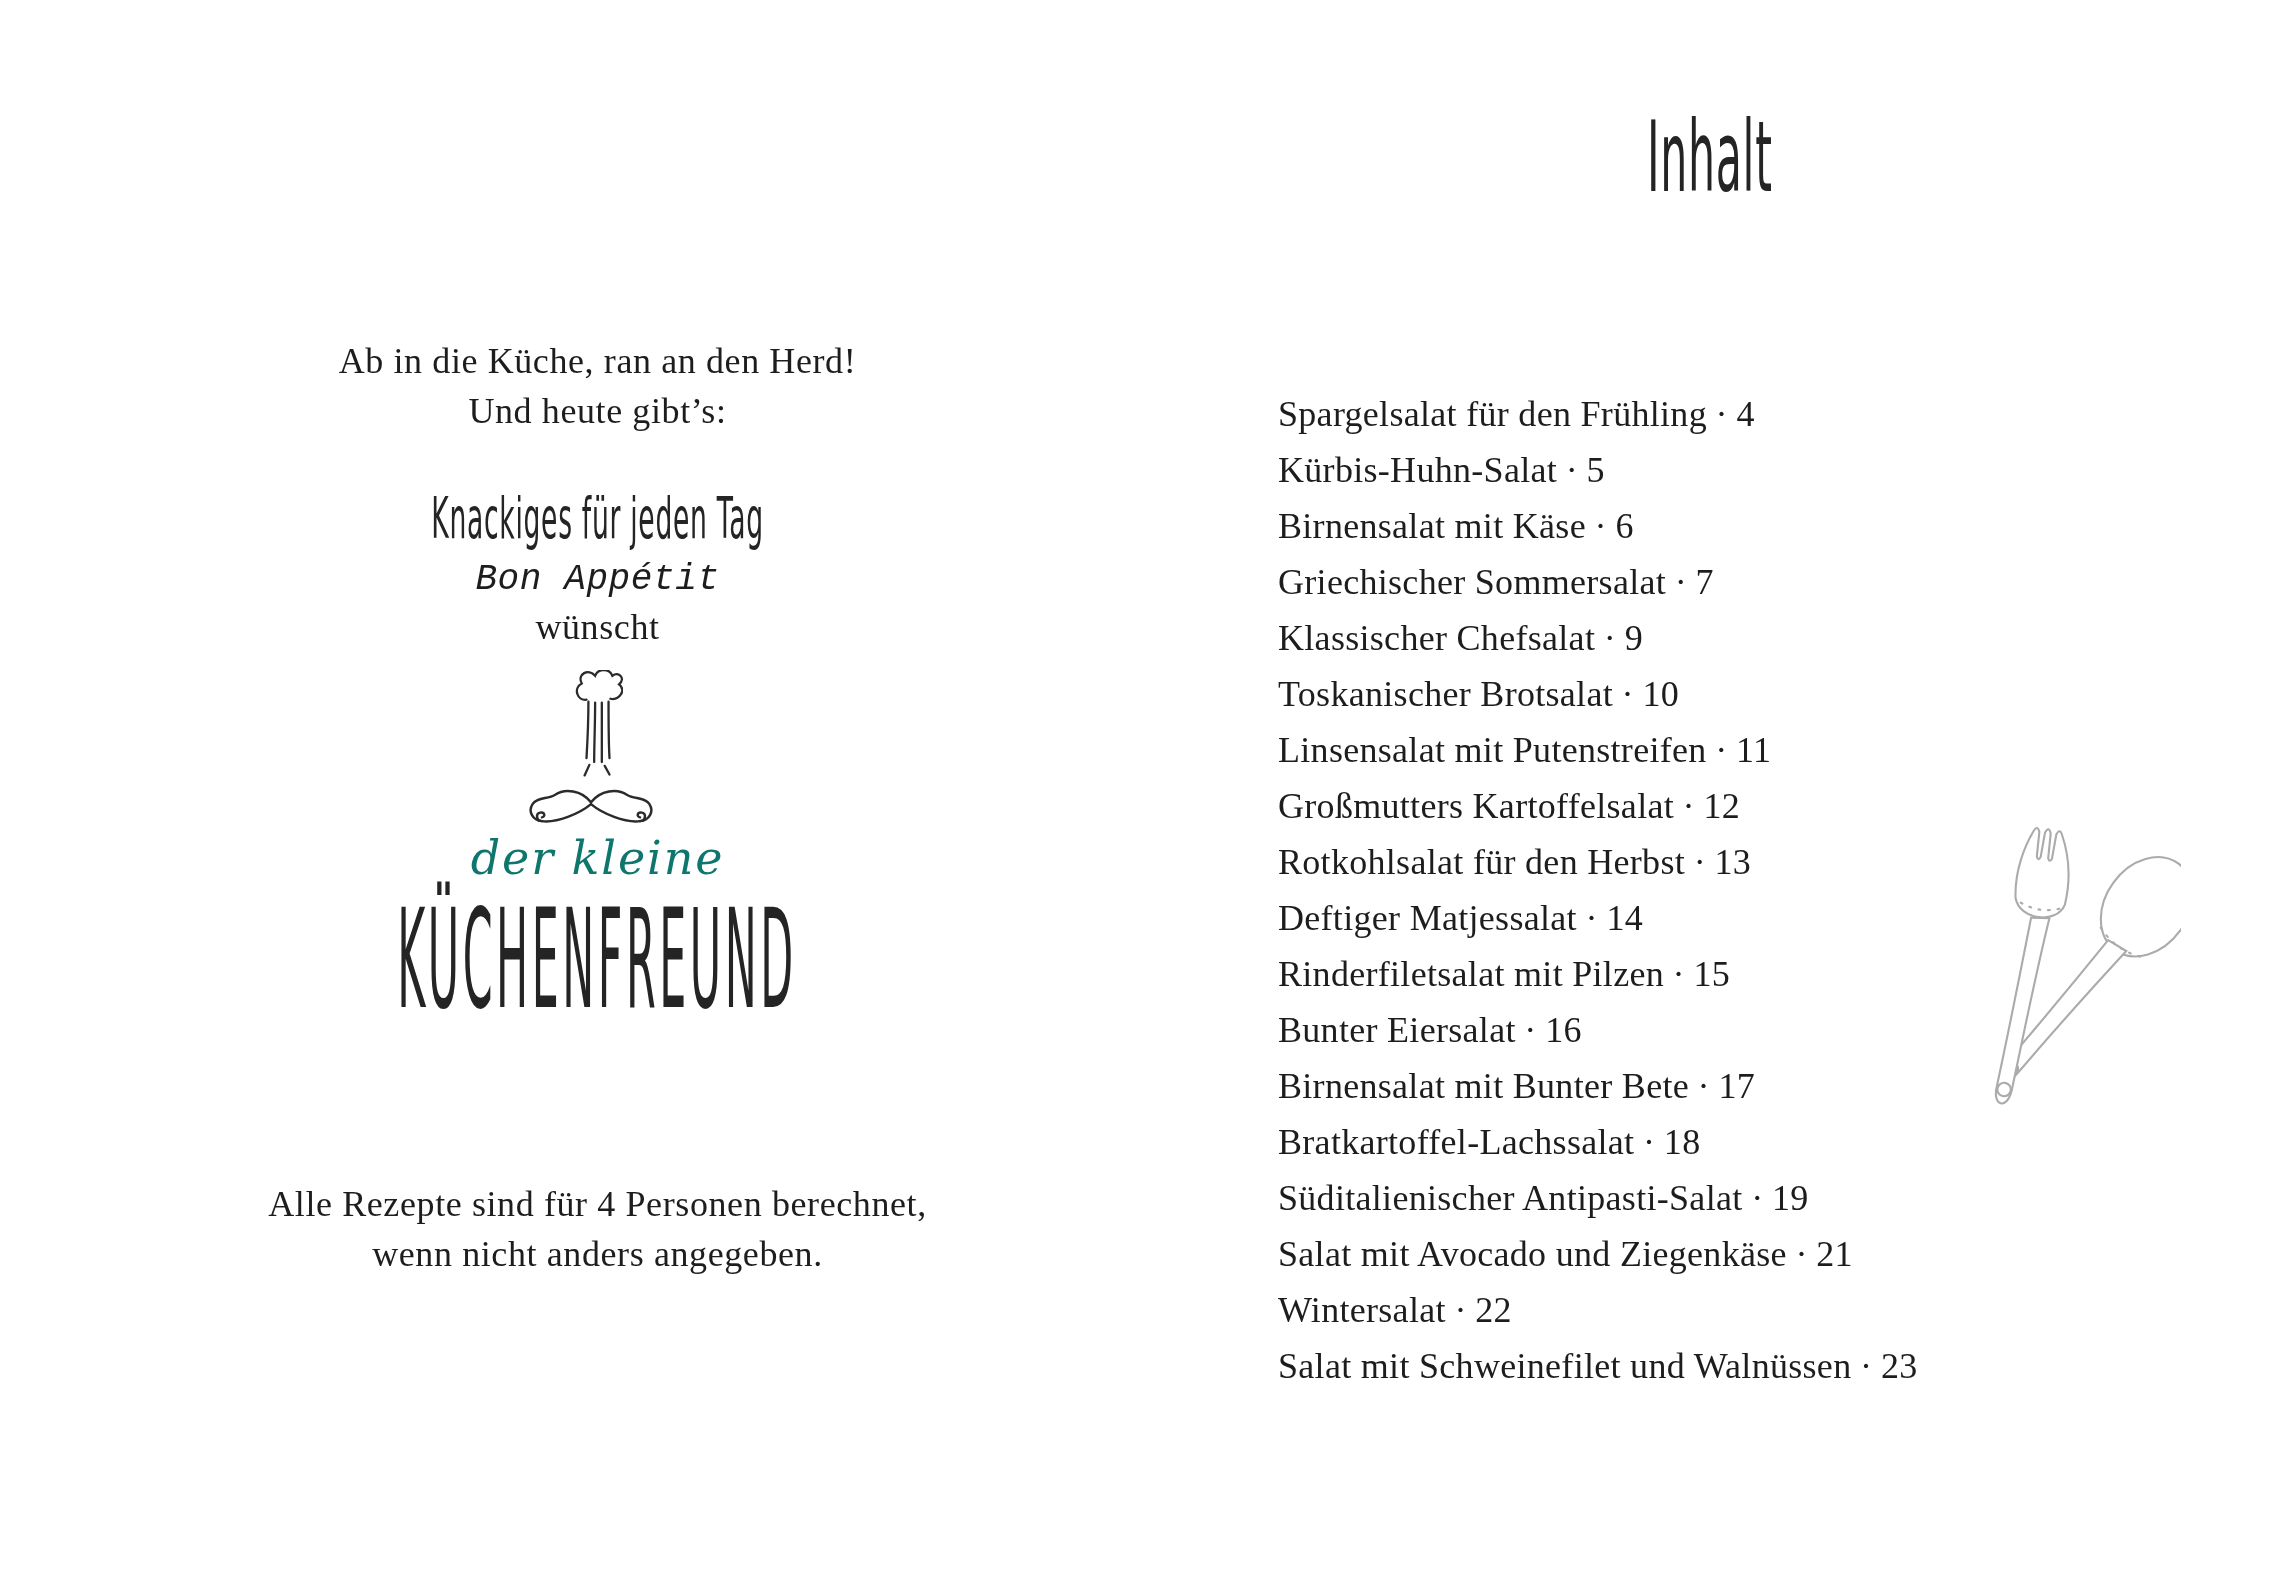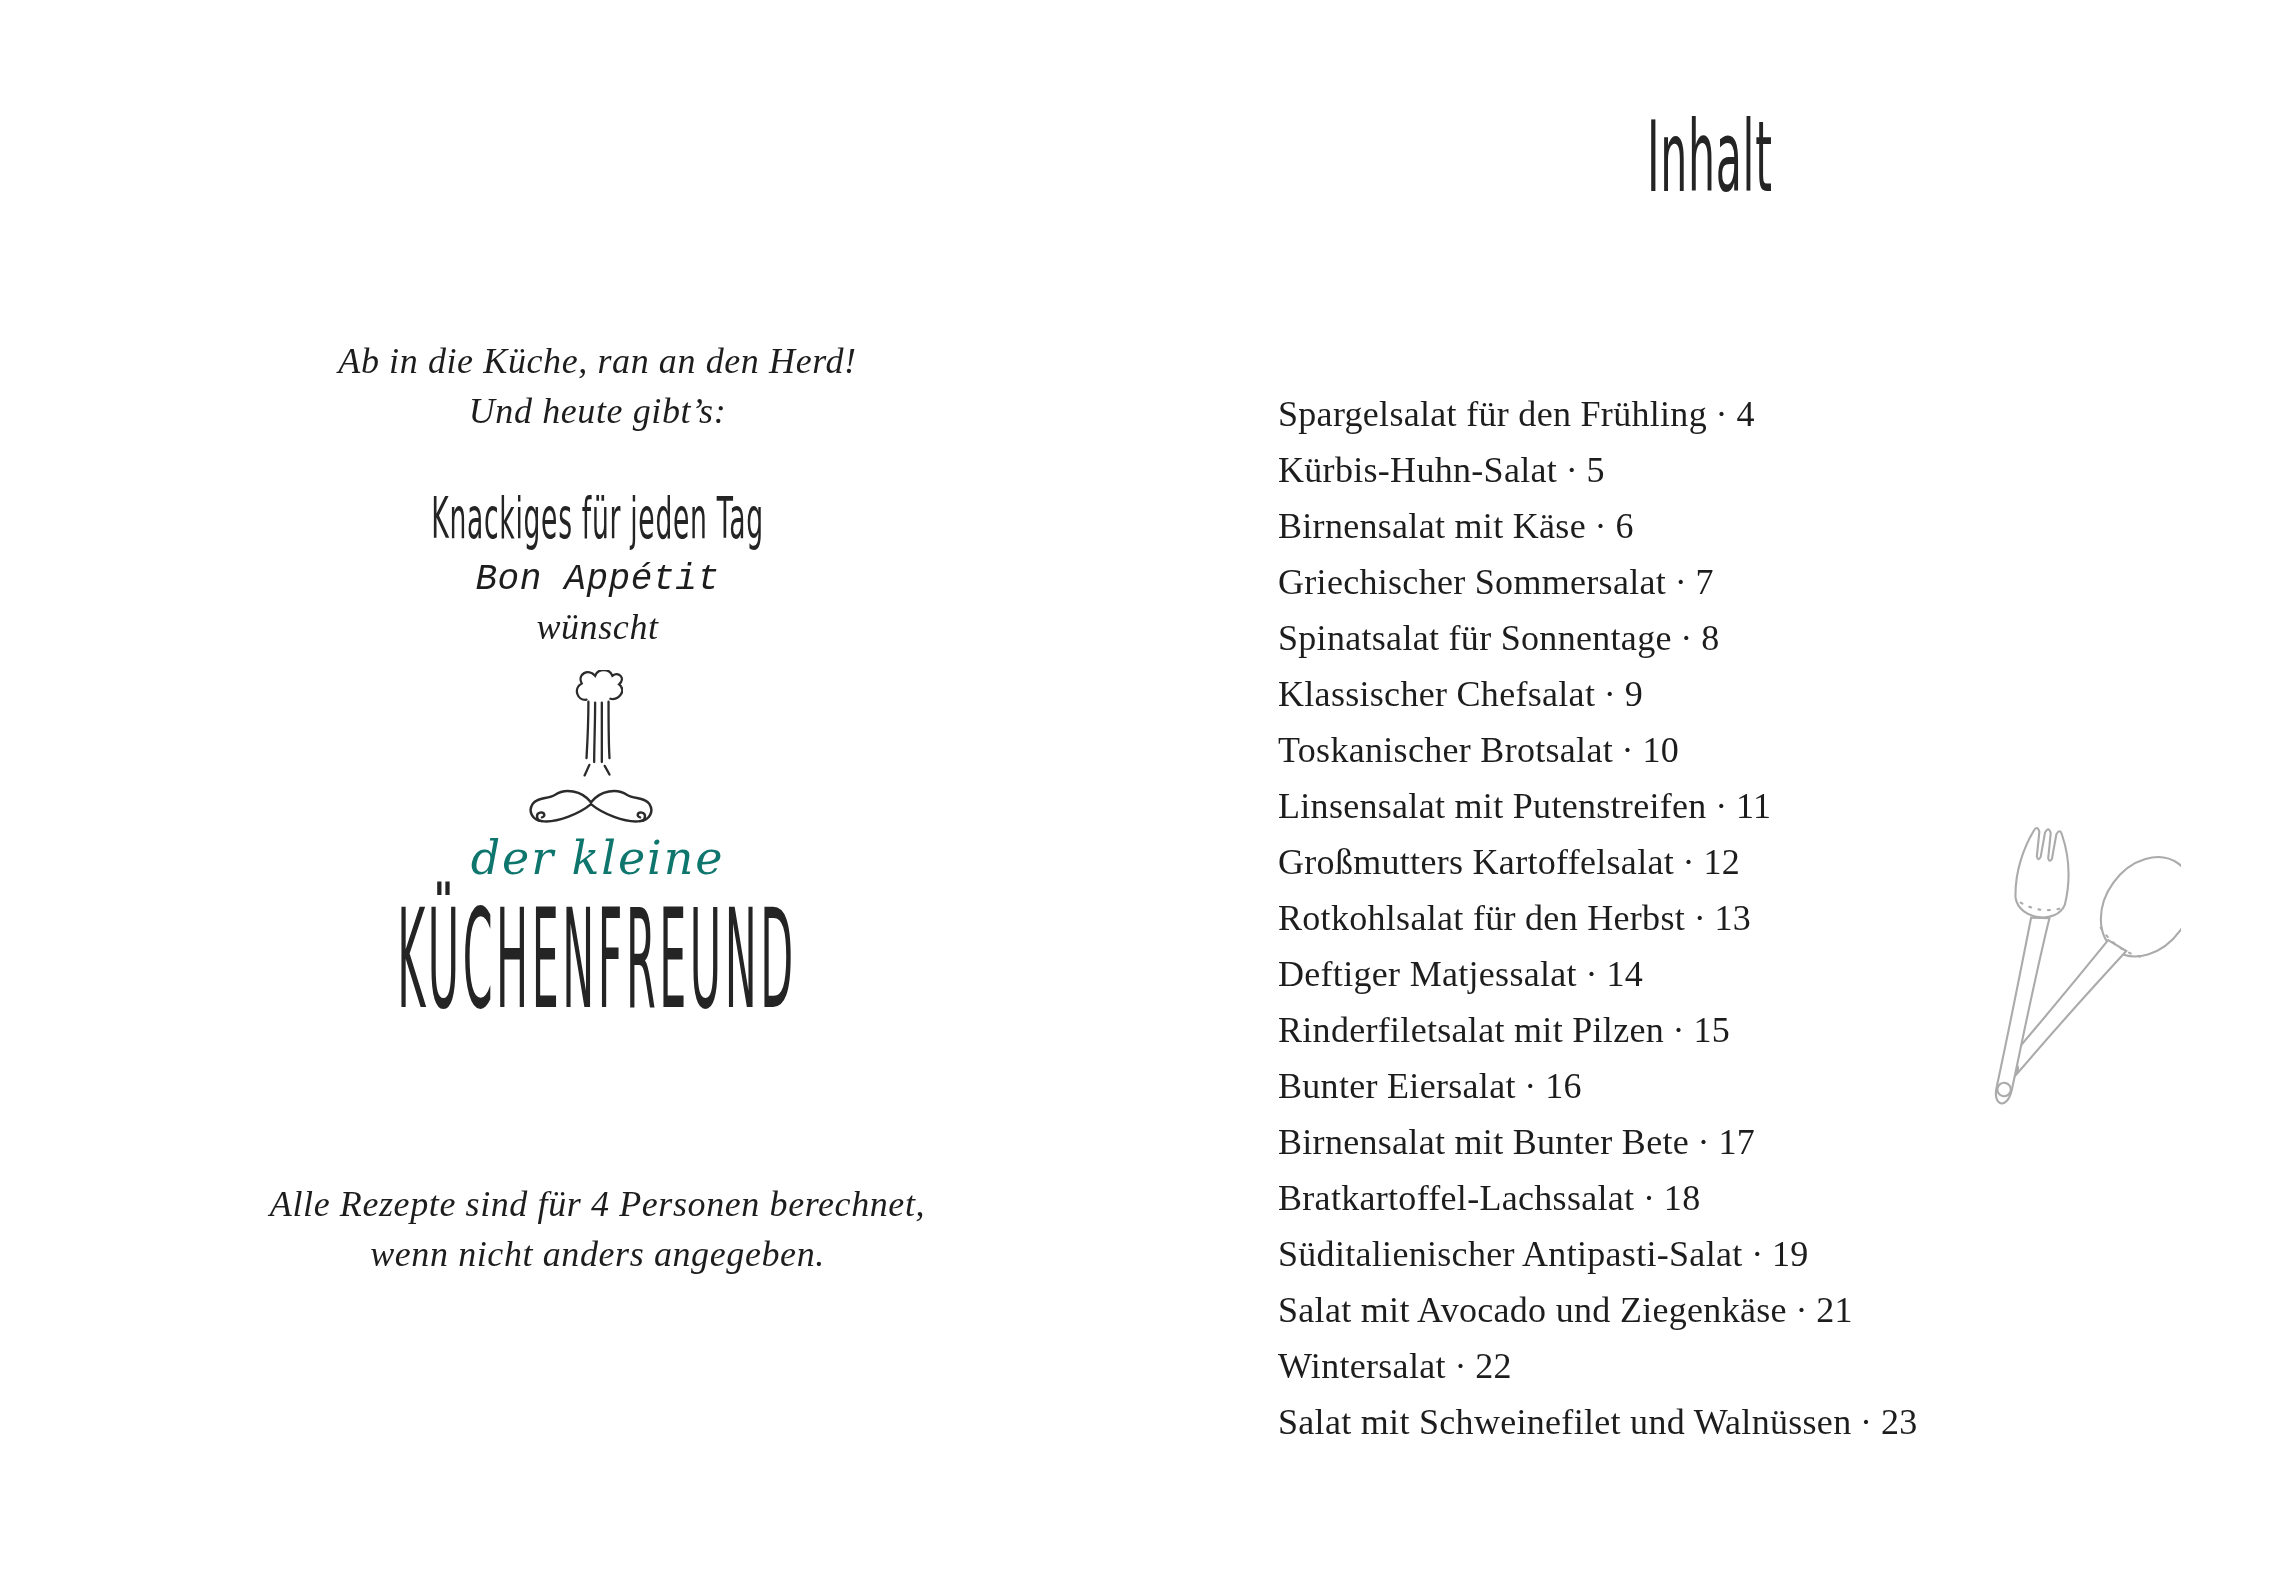--- a/index.html
+++ b/index.html
@@ -10,21 +10,20 @@
     overflow:hidden;
     font-family:"Liberation Serif","DejaVu Serif",serif;
     color:#1d1d1d;
   }
   .abs{position:absolute;}
   
   .lp-line{
     left:0;width:1195px;text-align:center;
     font-size:36px;line-height:44px;letter-spacing:0.6px;
     white-space:nowrap;
-    font-style:italic;
   }
   .italic{font-style:italic;font-family:Liberation Mono, monospace;}
   .hand-wrap{left:0;width:1195px;text-align:center;line-height:1;white-space:nowrap;}
   .hand{
     display:inline-block;
     font-family:"DejaVu Sans",sans-serif;
     transform-origin:50% 0;
     color:#242424;
   }
   .hand-title{font-size:38px;letter-spacing:1px;transform:scale(.70,1.5);}
@@ -104,21 +103,20 @@
     <ul class="abs toc">
 
         <li><span>Spargelsalat für den Frühling</span><span class="sep">·</span><span>4</span></li>
 
         <li><span>Kürbis-Huhn-Salat</span><span class="sep">·</span><span>5</span></li>
 
         <li><span>Birnensalat mit Käse</span><span class="sep">·</span><span>6</span></li>
 
         <li><span>Griechischer Sommersalat</span><span class="sep">·</span><span>7</span></li>
 
-        <li><span>Spinatsalat für Sonnentage</span><span class="sep">·</span><span>8</span></li>
 
         <li><span>Klassischer Chefsalat</span><span class="sep">·</span><span>9</span></li>
 
         <li><span>Toskanischer Brotsalat</span><span class="sep">·</span><span>10</span></li>
 
         <li><span>Linsensalat mit Putenstreifen</span><span class="sep">·</span><span>11</span></li>
 
         <li><span>Großmutters Kartoffelsalat</span><span class="sep">·</span><span>12</span></li>
 
         <li><span>Rotkohlsalat für den Herbst</span><span class="sep">·</span><span>13</span></li>

